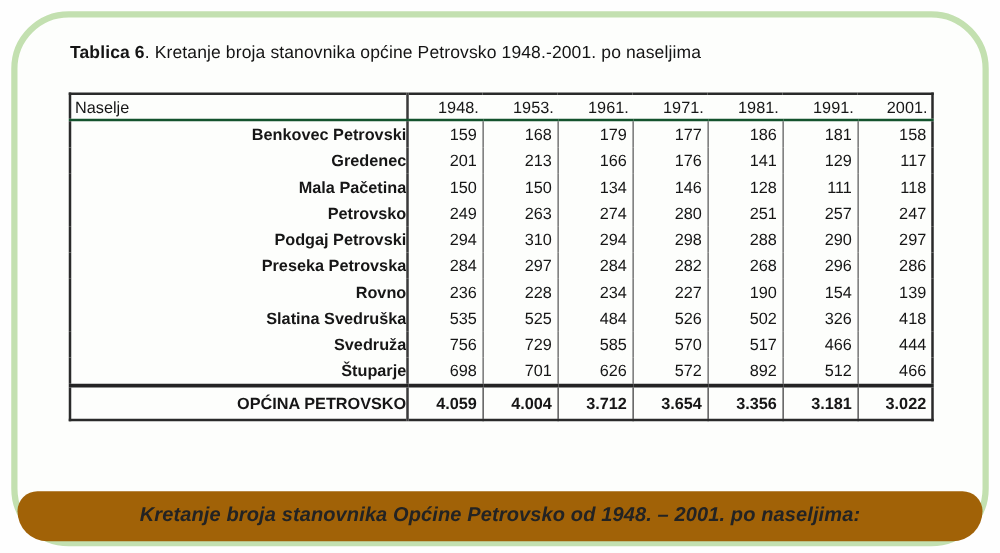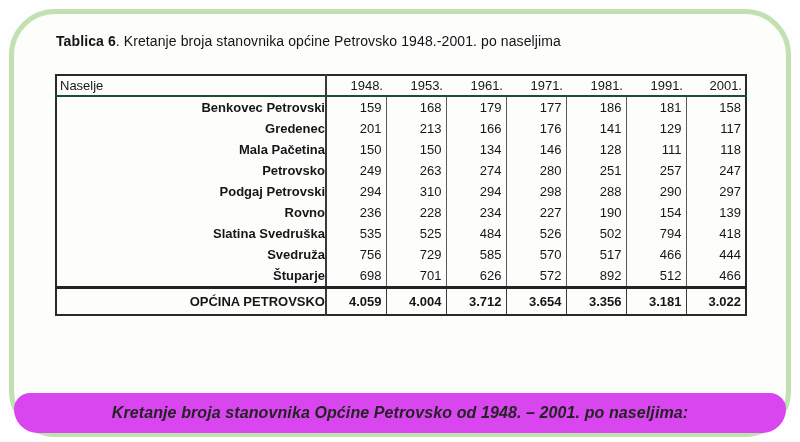--- a/index.html
+++ b/index.html
@@ -72,21 +72,21 @@
     height: 25px;
     font-weight: bold;
     border-top: 3px solid #242424;
     vertical-align: middle;
   }
   table.pop tfoot td.num-cell { border-left: 1px solid #3a3a3a; }
   .caption-band {
     position: absolute;
     left: 14px; right: 14px; bottom: 9px;
     height: 40px;
-    background: #d946ef;
+    background: #a16207;
     border-radius: 24px 24px 36px 36px;
     display: flex;
     align-items: center;
     justify-content: center;
   }
   .caption-text {
     font-weight: bold;
     font-style: italic;
     font-size: 16px;
     color: #232323;
@@ -171,37 +171,47 @@
           <td class="name-cell name-col-border">Podgaj Petrovski</td>
           <td class="num-cell">294</td>
           <td class="num-cell">310</td>
           <td class="num-cell">294</td>
           <td class="num-cell">298</td>
           <td class="num-cell">288</td>
           <td class="num-cell">290</td>
           <td class="num-cell">297</td>
         </tr>
         <tr>
+          <td class="name-cell name-col-border">Preseka Petrovska</td>
+          <td class="num-cell">284</td>
+          <td class="num-cell">297</td>
+          <td class="num-cell">284</td>
+          <td class="num-cell">282</td>
+          <td class="num-cell">268</td>
+          <td class="num-cell">296</td>
+          <td class="num-cell">286</td>
+        </tr>
+        <tr>
           <td class="name-cell name-col-border">Rovno</td>
           <td class="num-cell">236</td>
           <td class="num-cell">228</td>
           <td class="num-cell">234</td>
           <td class="num-cell">227</td>
           <td class="num-cell">190</td>
           <td class="num-cell">154</td>
           <td class="num-cell">139</td>
         </tr>
         <tr>
           <td class="name-cell name-col-border">Slatina Svedruška</td>
           <td class="num-cell">535</td>
           <td class="num-cell">525</td>
           <td class="num-cell">484</td>
           <td class="num-cell">526</td>
           <td class="num-cell">502</td>
-          <td class="num-cell">794</td>
+          <td class="num-cell">326</td>
           <td class="num-cell">418</td>
         </tr>
         <tr>
           <td class="name-cell name-col-border">Svedruža</td>
           <td class="num-cell">756</td>
           <td class="num-cell">729</td>
           <td class="num-cell">585</td>
           <td class="num-cell">570</td>
           <td class="num-cell">517</td>
           <td class="num-cell">466</td>

